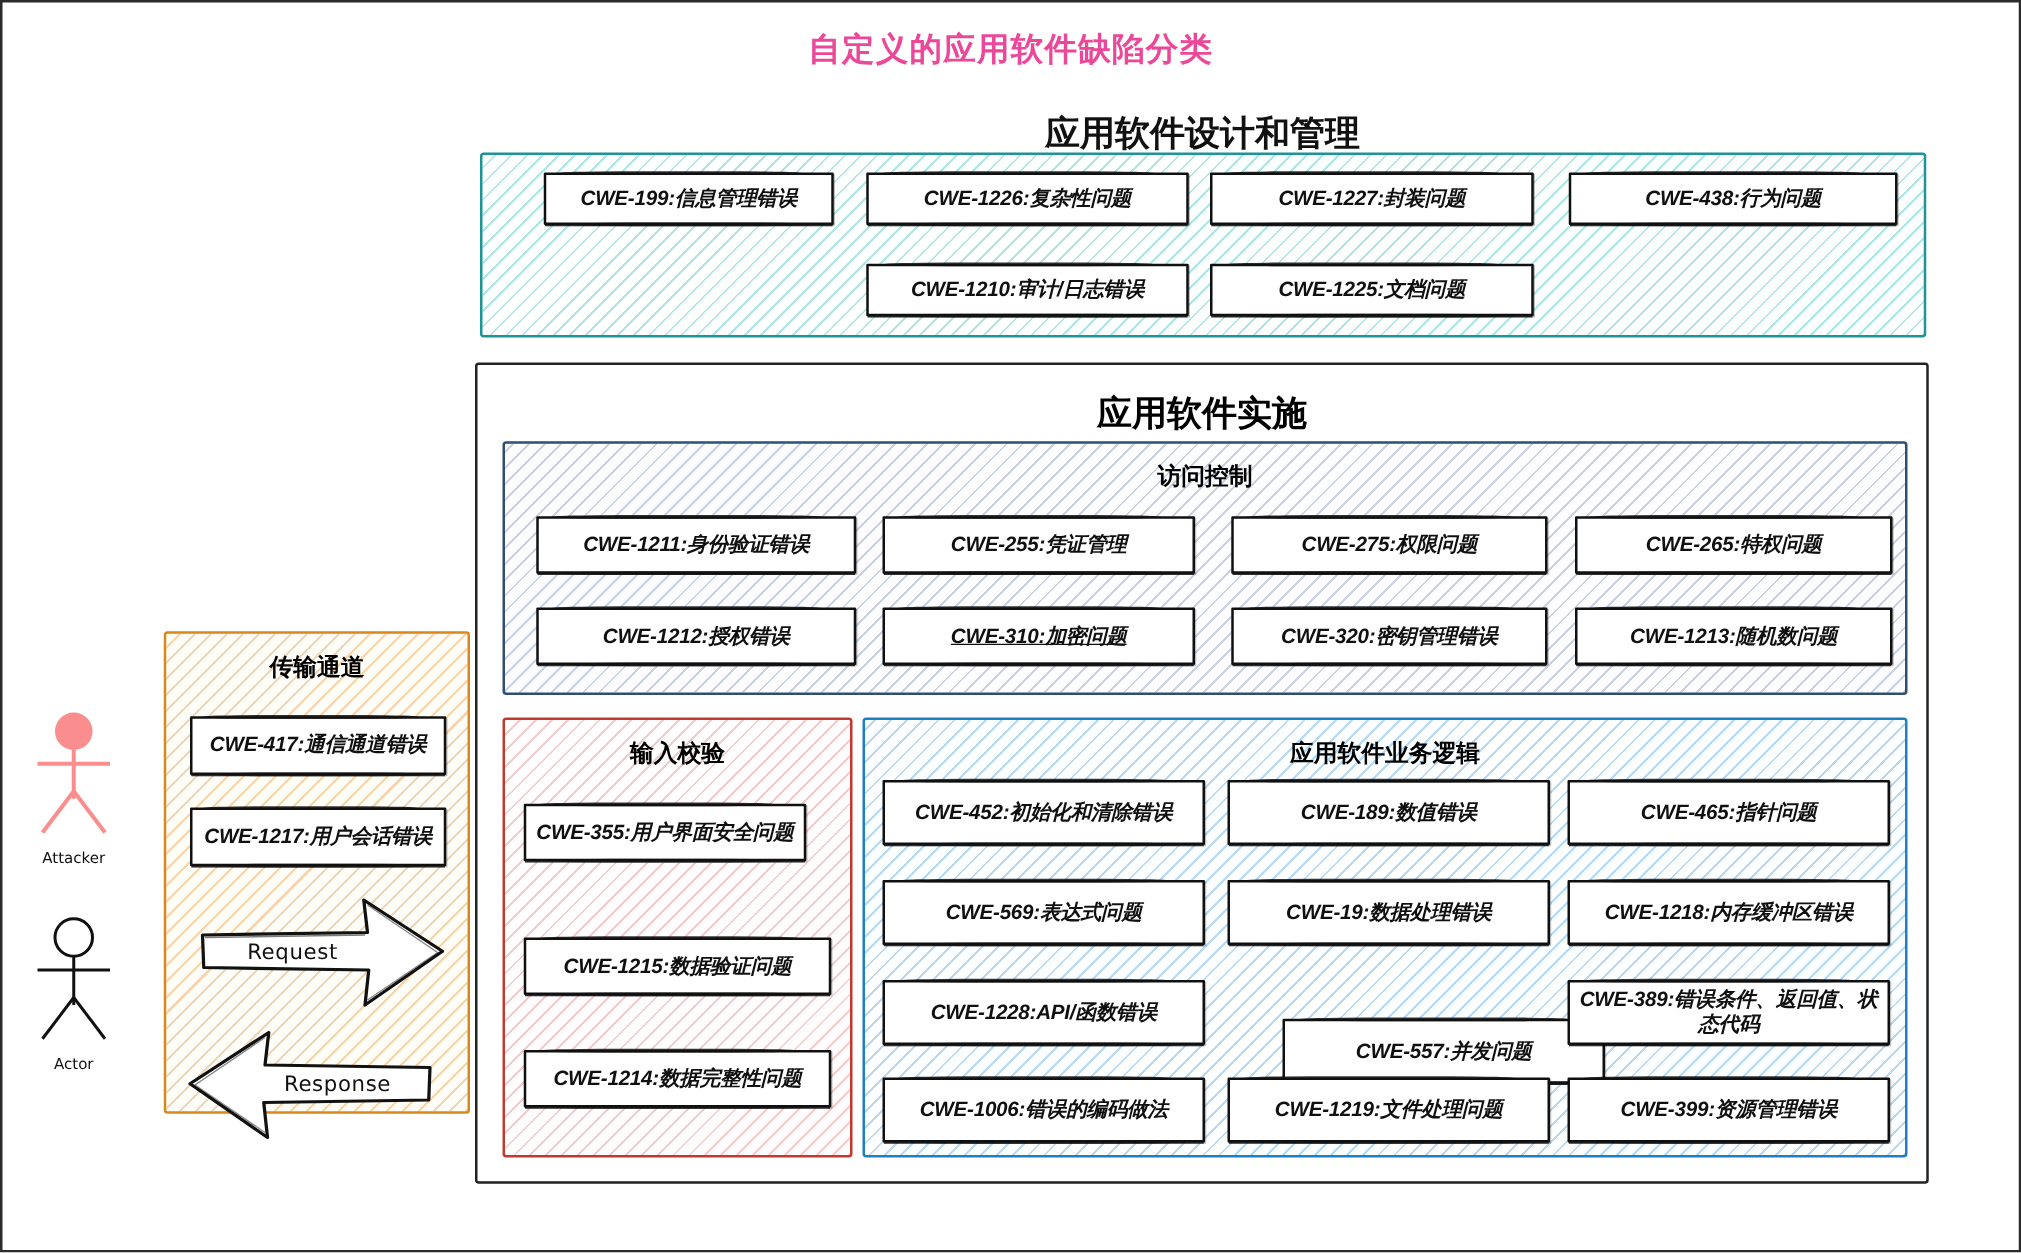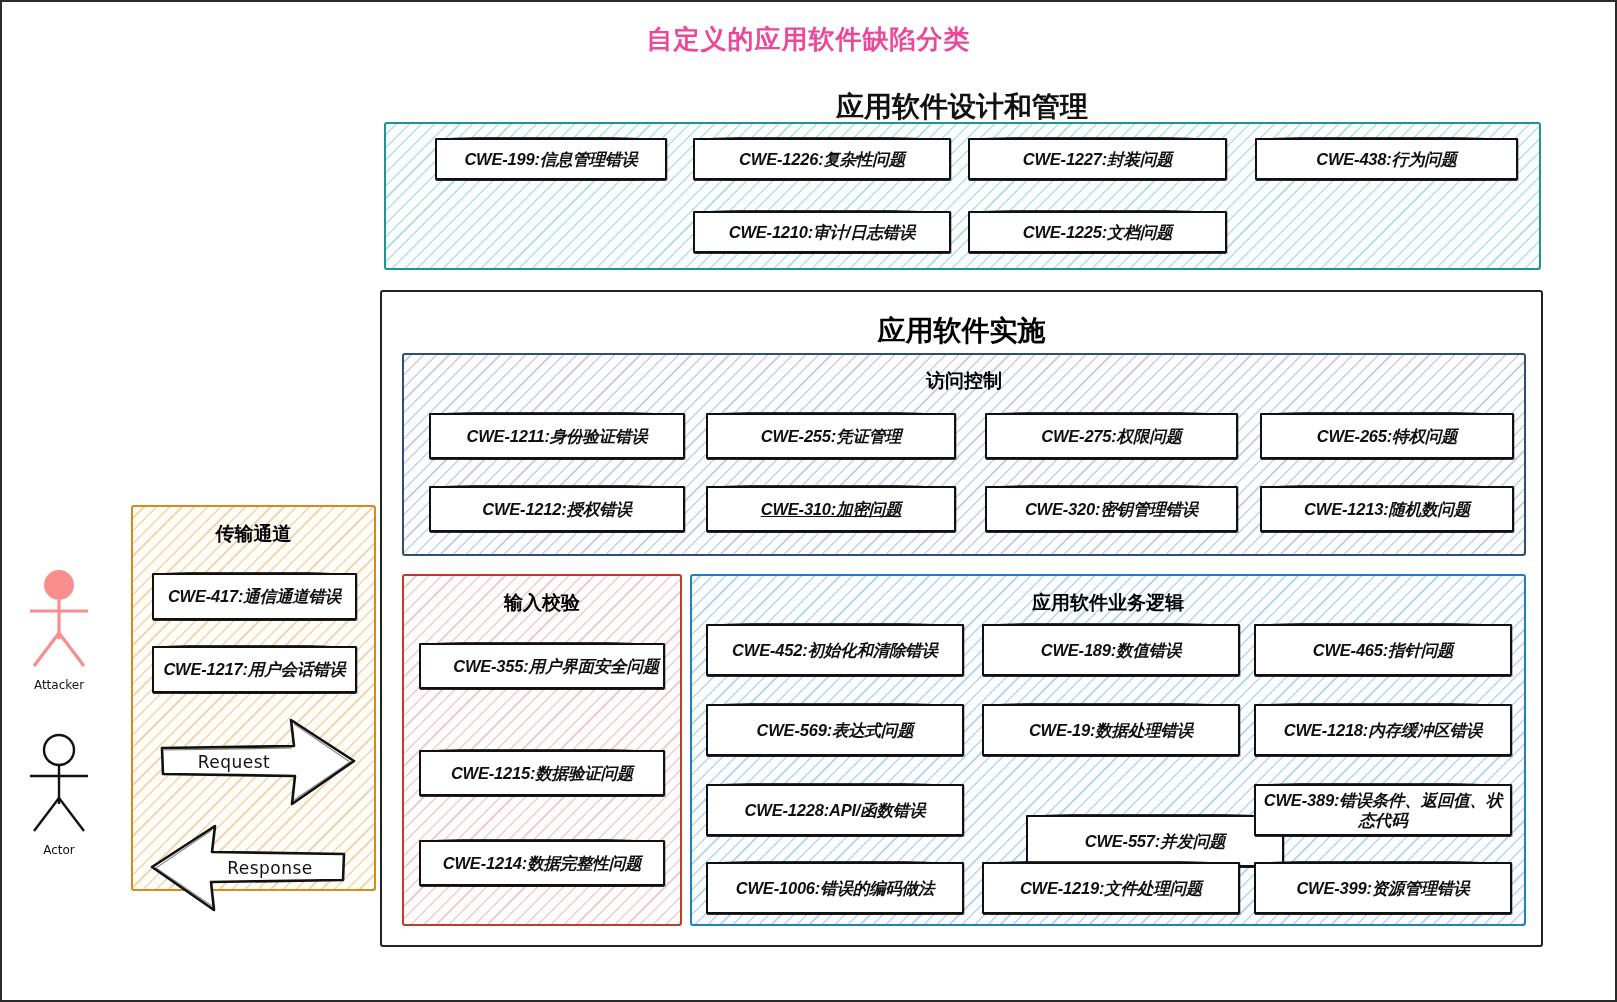--- a/index.html
+++ b/index.html
@@ -236,21 +236,21 @@
     <span>CWE-320:密钥管理错误</span>
     </div>
   <div class="leaf" style="left:1258px;top:484px;width:254px;height:46px;">
     <span>CWE-1213:随机数问题</span>
     </div>
 
   <div class="panel hatch-red" style="left:400px;top:572px;width:280px;height:352px;">
     <div class="panel-title sub-title" style="top:14px;">输入校验</div>
   </div>
 
-  <div class="leaf" style="left:417px;top:641px;width:246px;height:46px;justify-content:flex-end;">
+  <div class="leaf" style="left:417px;top:641px;width:226px;height:46px;">
     <span>CWE-355:用户界面安全问题</span>
     </div>
   <div class="leaf" style="left:417px;top:748px;width:246px;height:46px;">
     <span>CWE-1215:数据验证问题</span>
     </div>
   <div class="leaf" style="left:417px;top:838px;width:246px;height:46px;">
     <span>CWE-1214:数据完整性问题</span>
     </div>
 
   <div class="panel hatch-blue" style="left:688px;top:572px;width:836px;height:352px;">

